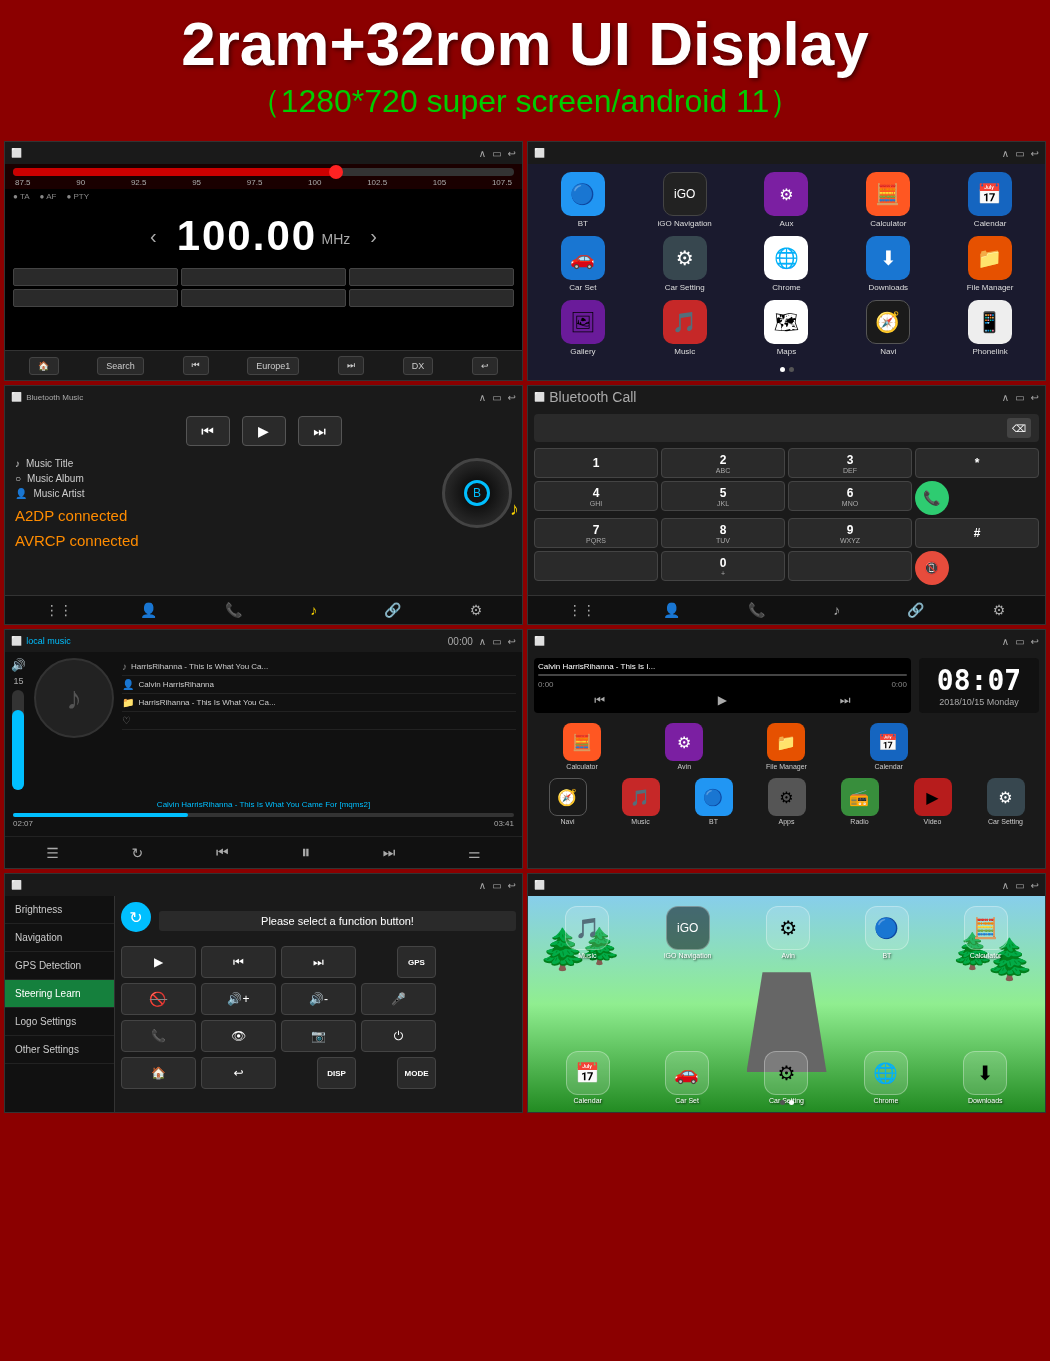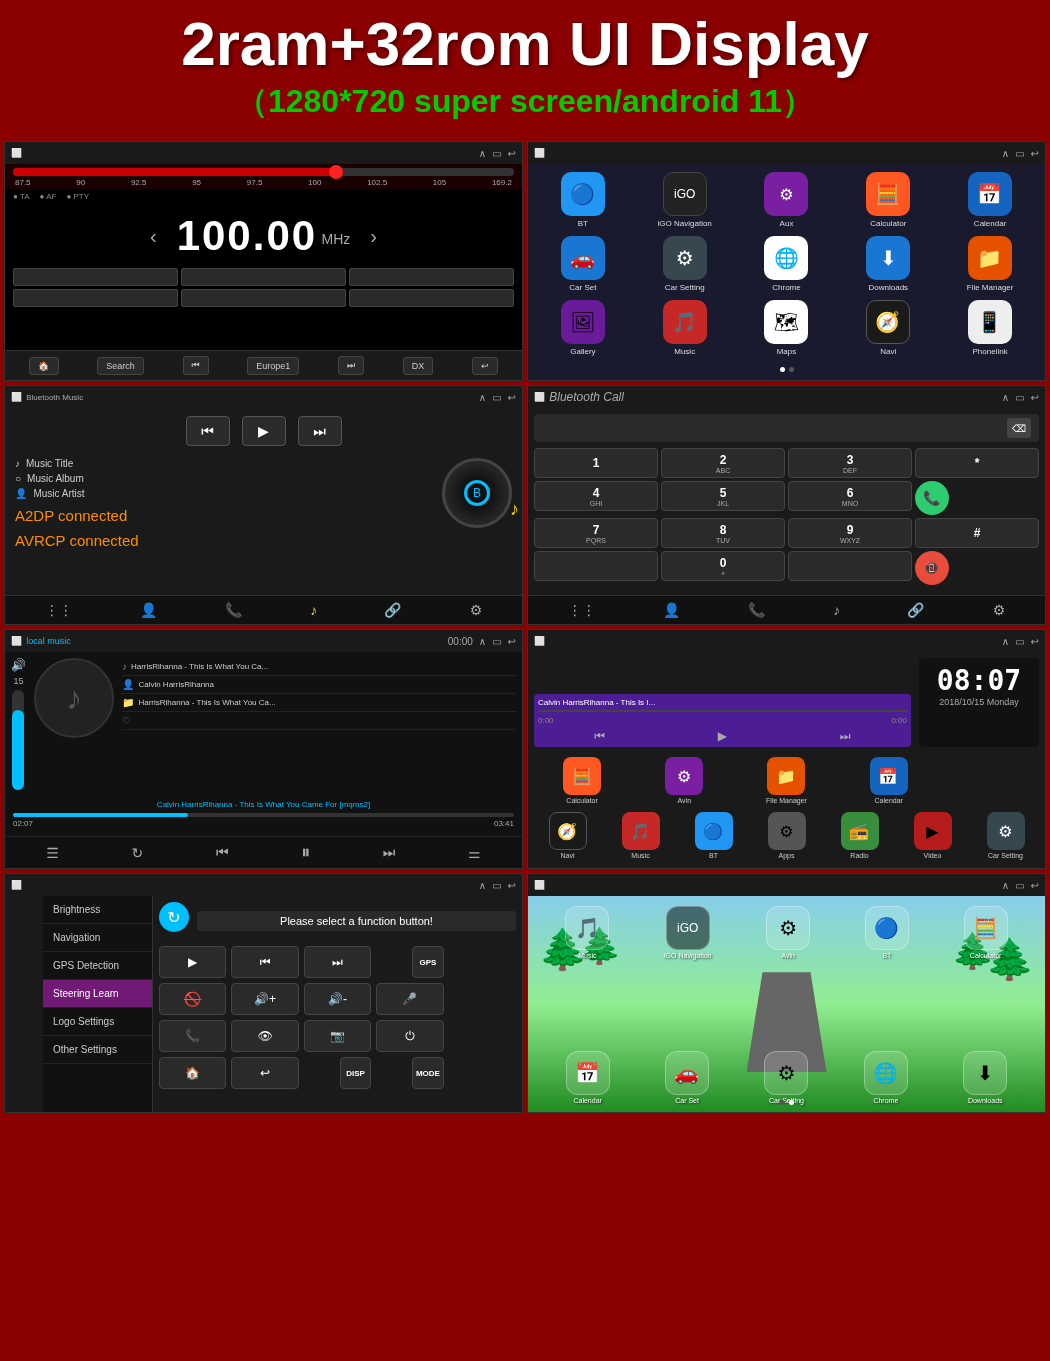--- a/index.html
+++ b/index.html
@@ -18,21 +18,21 @@
     }
     .header-title {
       font-size: 62px;
       font-weight: 700;
       color: white;
       line-height: 1.1;
       text-shadow: 2px 2px 4px rgba(0,0,0,0.5);
     }
     .header-subtitle {
       font-size: 32px;
-      font-weight: bold;
+      font-weight: normal;
       color: #00CC00;
       margin-top: 2px;
     }
 
     
     .screens-grid {
       display: grid;
       grid-template-columns: 1fr 1fr;
       grid-template-rows: repeat(4, 240px);
       gap: 4px;
@@ -445,24 +445,23 @@
 
     
     .clock-screen { background: #1a1a1a; }
     .clock-top {
       display: flex;
       gap: 8px;
       padding: 6px;
     }
     .mini-player {
       flex: 1;
-      background: #4c1d95;
+      background: #000000;
       border-radius: 4px;
       padding: 4px;
-      margin-top: 36px;
     }
     .mini-song { font-size: 8px; color: white; margin-bottom: 3px; overflow: hidden; }
     .mini-progress {
       height: 2px;
       background: #444;
       border-radius: 1px;
       margin-bottom: 4px;
     }
     .mini-progress-fill { height: 100%; background: #aaa; width: 0%; }
     .mini-controls { display: flex; justify-content: space-around; font-size: 12px; color: #aaa; }
@@ -496,36 +495,35 @@
       justify-content: center;
       font-size: 16px;
     }
     .home-app-label { font-size: 7px; color: #ccc; text-align: center; }
 
     
     .settings-screen { background: #1a1a1a; }
     .settings-layout {
       display: flex;
       height: calc(100% - 22px);
-      padding-left: 38px;
     }
     .settings-sidebar {
       width: 110px;
       background: #111;
       border-right: 1px solid #333;
     }
     .settings-item {
       padding: 8px 10px;
       font-size: 10px;
       color: #ccc;
       border-bottom: 1px solid #222;
       cursor: pointer;
     }
     .settings-item.active {
-      background: #701a75;
+      background: #15803d;
       color: white;
     }
     .settings-main {
       flex: 1;
       padding: 6px;
     }
     .settings-header-text {
       font-size: 11px;
       color: white;
       text-align: center;
@@ -670,21 +668,21 @@
       </div>
       <div class="radio-freq-labels">
         <span>87.5</span>
         <span>90</span>
         <span>92.5</span>
         <span>95</span>
         <span>97.5</span>
         <span>100</span>
         <span>102.5</span>
         <span>105</span>
-        <span>169.2</span>
+        <span>107.5</span>
       </div>
     </div>
     <div class="radio-options">
       <span>● TA</span>
       <span>● AF</span>
       <span>● PTY</span>
     </div>
     <div class="radio-freq-display">
       <div class="radio-arrow">‹</div>
       <div>
@@ -842,21 +840,21 @@
       <span class="nav-icon active">♪</span>
       <span class="nav-icon">🔗</span>
       <span class="nav-icon">⚙</span>
     </div>
   </div>
 
   <div class="screen dialer-screen">
     <div class="screen-topbar">
       <div class="topbar-left">
         <span>⬜</span>
-        <span style="font-size:12px;color:#aaa;font-style:italic;">Bluetooth Call</span>
+        <span style="font-size:14px;color:#aaa;">Bluetooth Call</span>
       </div>
       <div class="topbar-right">
         <span>∧</span>
         <span>▭</span>
         <span>↩</span>
       </div>
     </div>
     <div class="dialer-input">
       <div class="dialer-backspace">⌫</div>
     </div>

